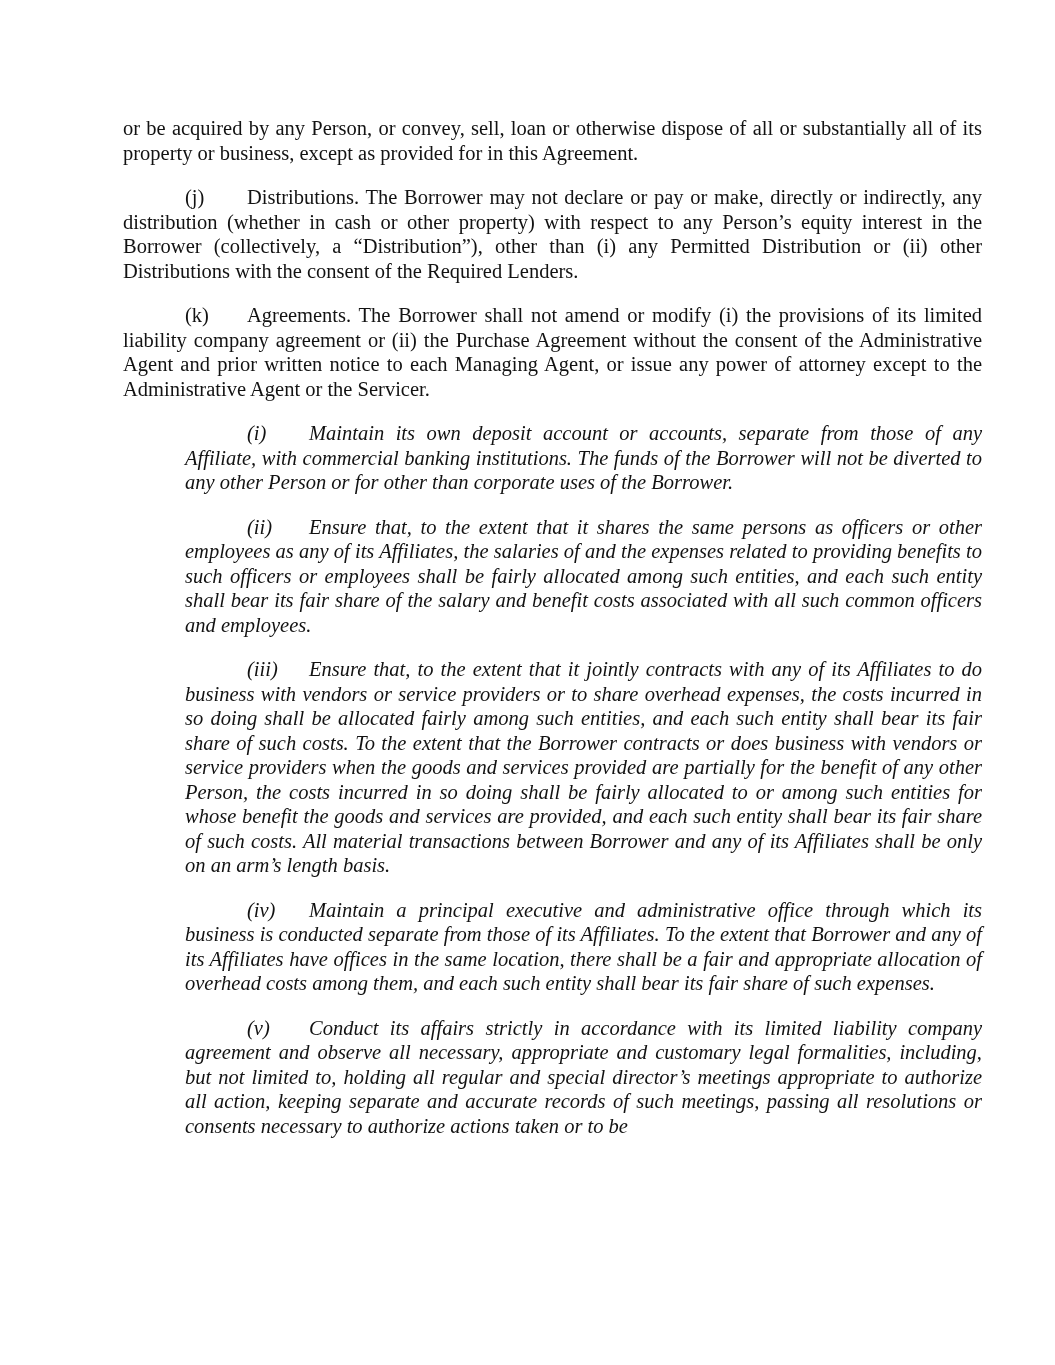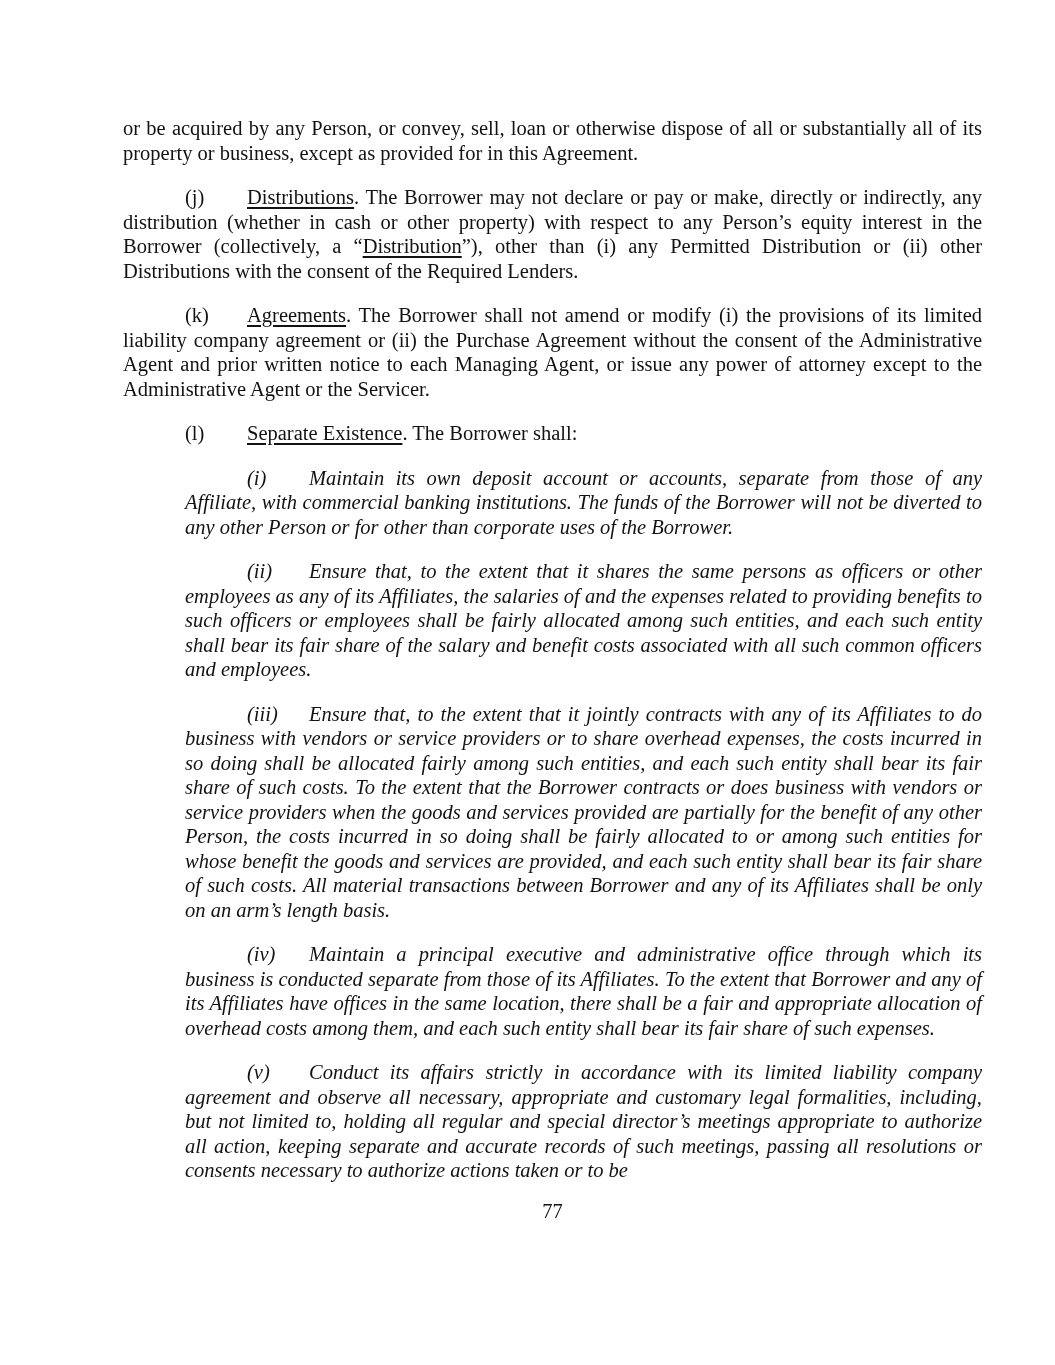--- a/index.html
+++ b/index.html
@@ -37,48 +37,45 @@
     margin-left: 62px;
     text-indent: 62px;
     font-style: italic;
   }
   .tab-label {
     display: inline-block;
     width: 62px;
     text-indent: 0;
   }
   .term {
-    text-decoration: underline;
     text-underline-offset: 3px;
   }
   .page-number {
     margin-top: 16px;
     text-align: center;
     font-size: 20.5px;
     line-height: 24.5px;
   }
 </style>
 </head>
 <body>
 
 <div class="page">
 
   <p class="para cont">or be acquired by any Person, or convey, sell, loan or otherwise dispose of all or substantially all of its property or business, except as provided for in this Agreement.</p>
 
   <p class="para clause"><span class="tab-label">(j)</span><span class="term">Distributions</span><span>.  The Borrower may not declare or pay or make, directly or indirectly, any distribution (whether in cash or other property) with respect to any Person’s equity interest in the Borrower (collectively, a “</span><span class="term">Distribution</span><span>”), other than (i) any Permitted Distribution or (ii) other Distributions with the consent of the Required Lenders.</span></p>
 
   <p class="para clause"><span class="tab-label">(k)</span><span class="term">Agreements</span><span>.  The Borrower shall not amend or modify (i) the provisions of its limited liability company agreement or (ii) the Purchase Agreement without the consent of the Administrative Agent and prior written notice to each Managing Agent, or issue any power of attorney except to the Administrative Agent or the Servicer.</span></p>
 
-  <p class="para clause"><span class="tab-label">(l)</span><span class="term">Separate Existence</span><span>.  The Borrower shall:</span></p>
 
   <p class="para sub"><span class="tab-label">(i)</span><span>Maintain its own deposit account or accounts, separate from those of any Affiliate, with commercial banking institutions.  The funds of the Borrower will not be diverted to any other Person or for other than corporate uses of the Borrower.</span></p>
 
   <p class="para sub"><span class="tab-label">(ii)</span><span>Ensure that, to the extent that it shares the same persons as officers or other employees as any of its Affiliates, the salaries of and the expenses related to providing benefits to such officers or employees shall be fairly allocated among such entities, and each such entity shall bear its fair share of the salary and benefit costs associated with all such common officers and employees.</span></p>
 
   <p class="para sub"><span class="tab-label">(iii)</span><span>Ensure that, to the extent that it jointly contracts with any of its Affiliates to do business with vendors or service providers or to share overhead expenses, the costs incurred in so doing shall be allocated fairly among such entities, and each such entity shall bear its fair share of such costs.  To the extent that the Borrower contracts or does business with vendors or service providers when the goods and services provided are partially for the benefit of any other Person, the costs incurred in so doing shall be fairly allocated to or among such entities for whose benefit the goods and services are provided, and each such entity shall bear its fair share of such costs.  All material transactions between Borrower and any of its Affiliates shall be only on an arm’s length basis.</span></p>
 
   <p class="para sub"><span class="tab-label">(iv)</span><span>Maintain a principal executive and administrative office through which its business is conducted separate from those of its Affiliates.  To the extent that Borrower and any of its Affiliates have offices in the same location, there shall be a fair and appropriate allocation of overhead costs among them, and each such entity shall bear its fair share of such expenses.</span></p>
 
   <p class="para sub"><span class="tab-label">(v)</span><span>Conduct its affairs strictly in accordance with its limited liability company agreement and observe all necessary, appropriate and customary legal formalities, including, but not limited to, holding all regular and special director’s meetings appropriate to authorize all action, keeping separate and accurate records of such meetings, passing all resolutions or consents necessary to authorize actions taken or to be</span></p>
 
-  <div class="page-number">77</div>
 
 </div>
 
 </body></html>

